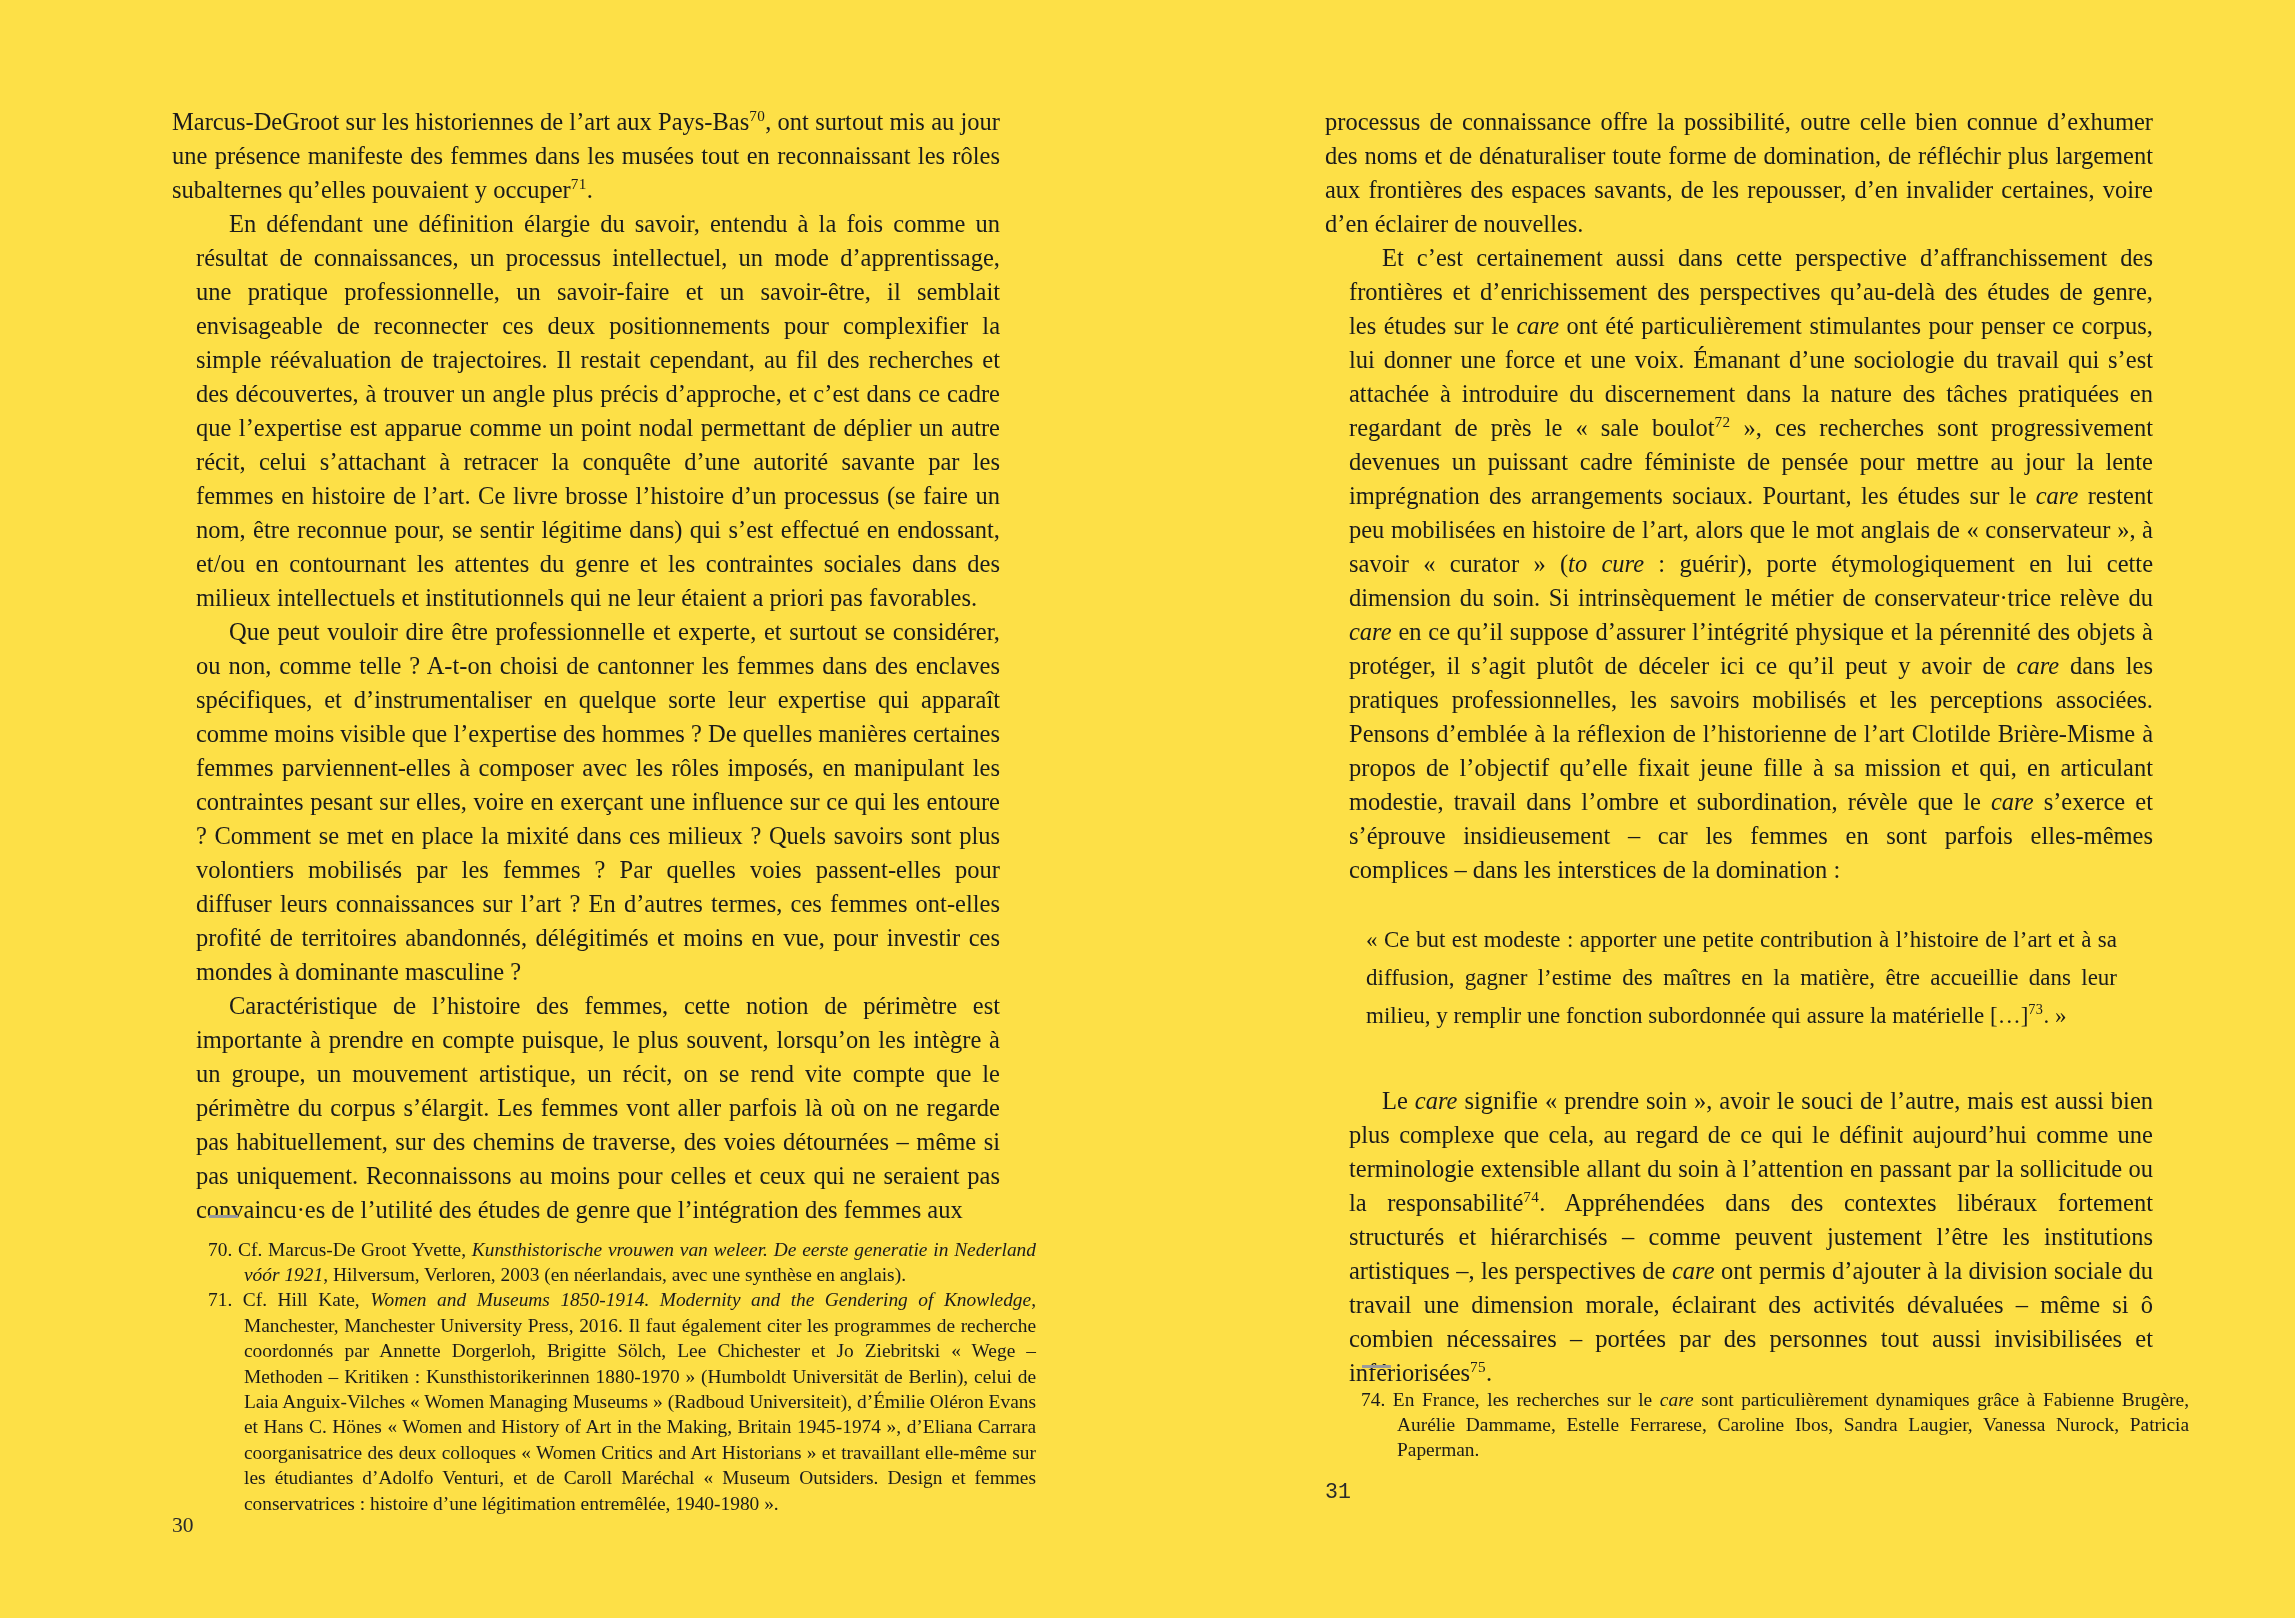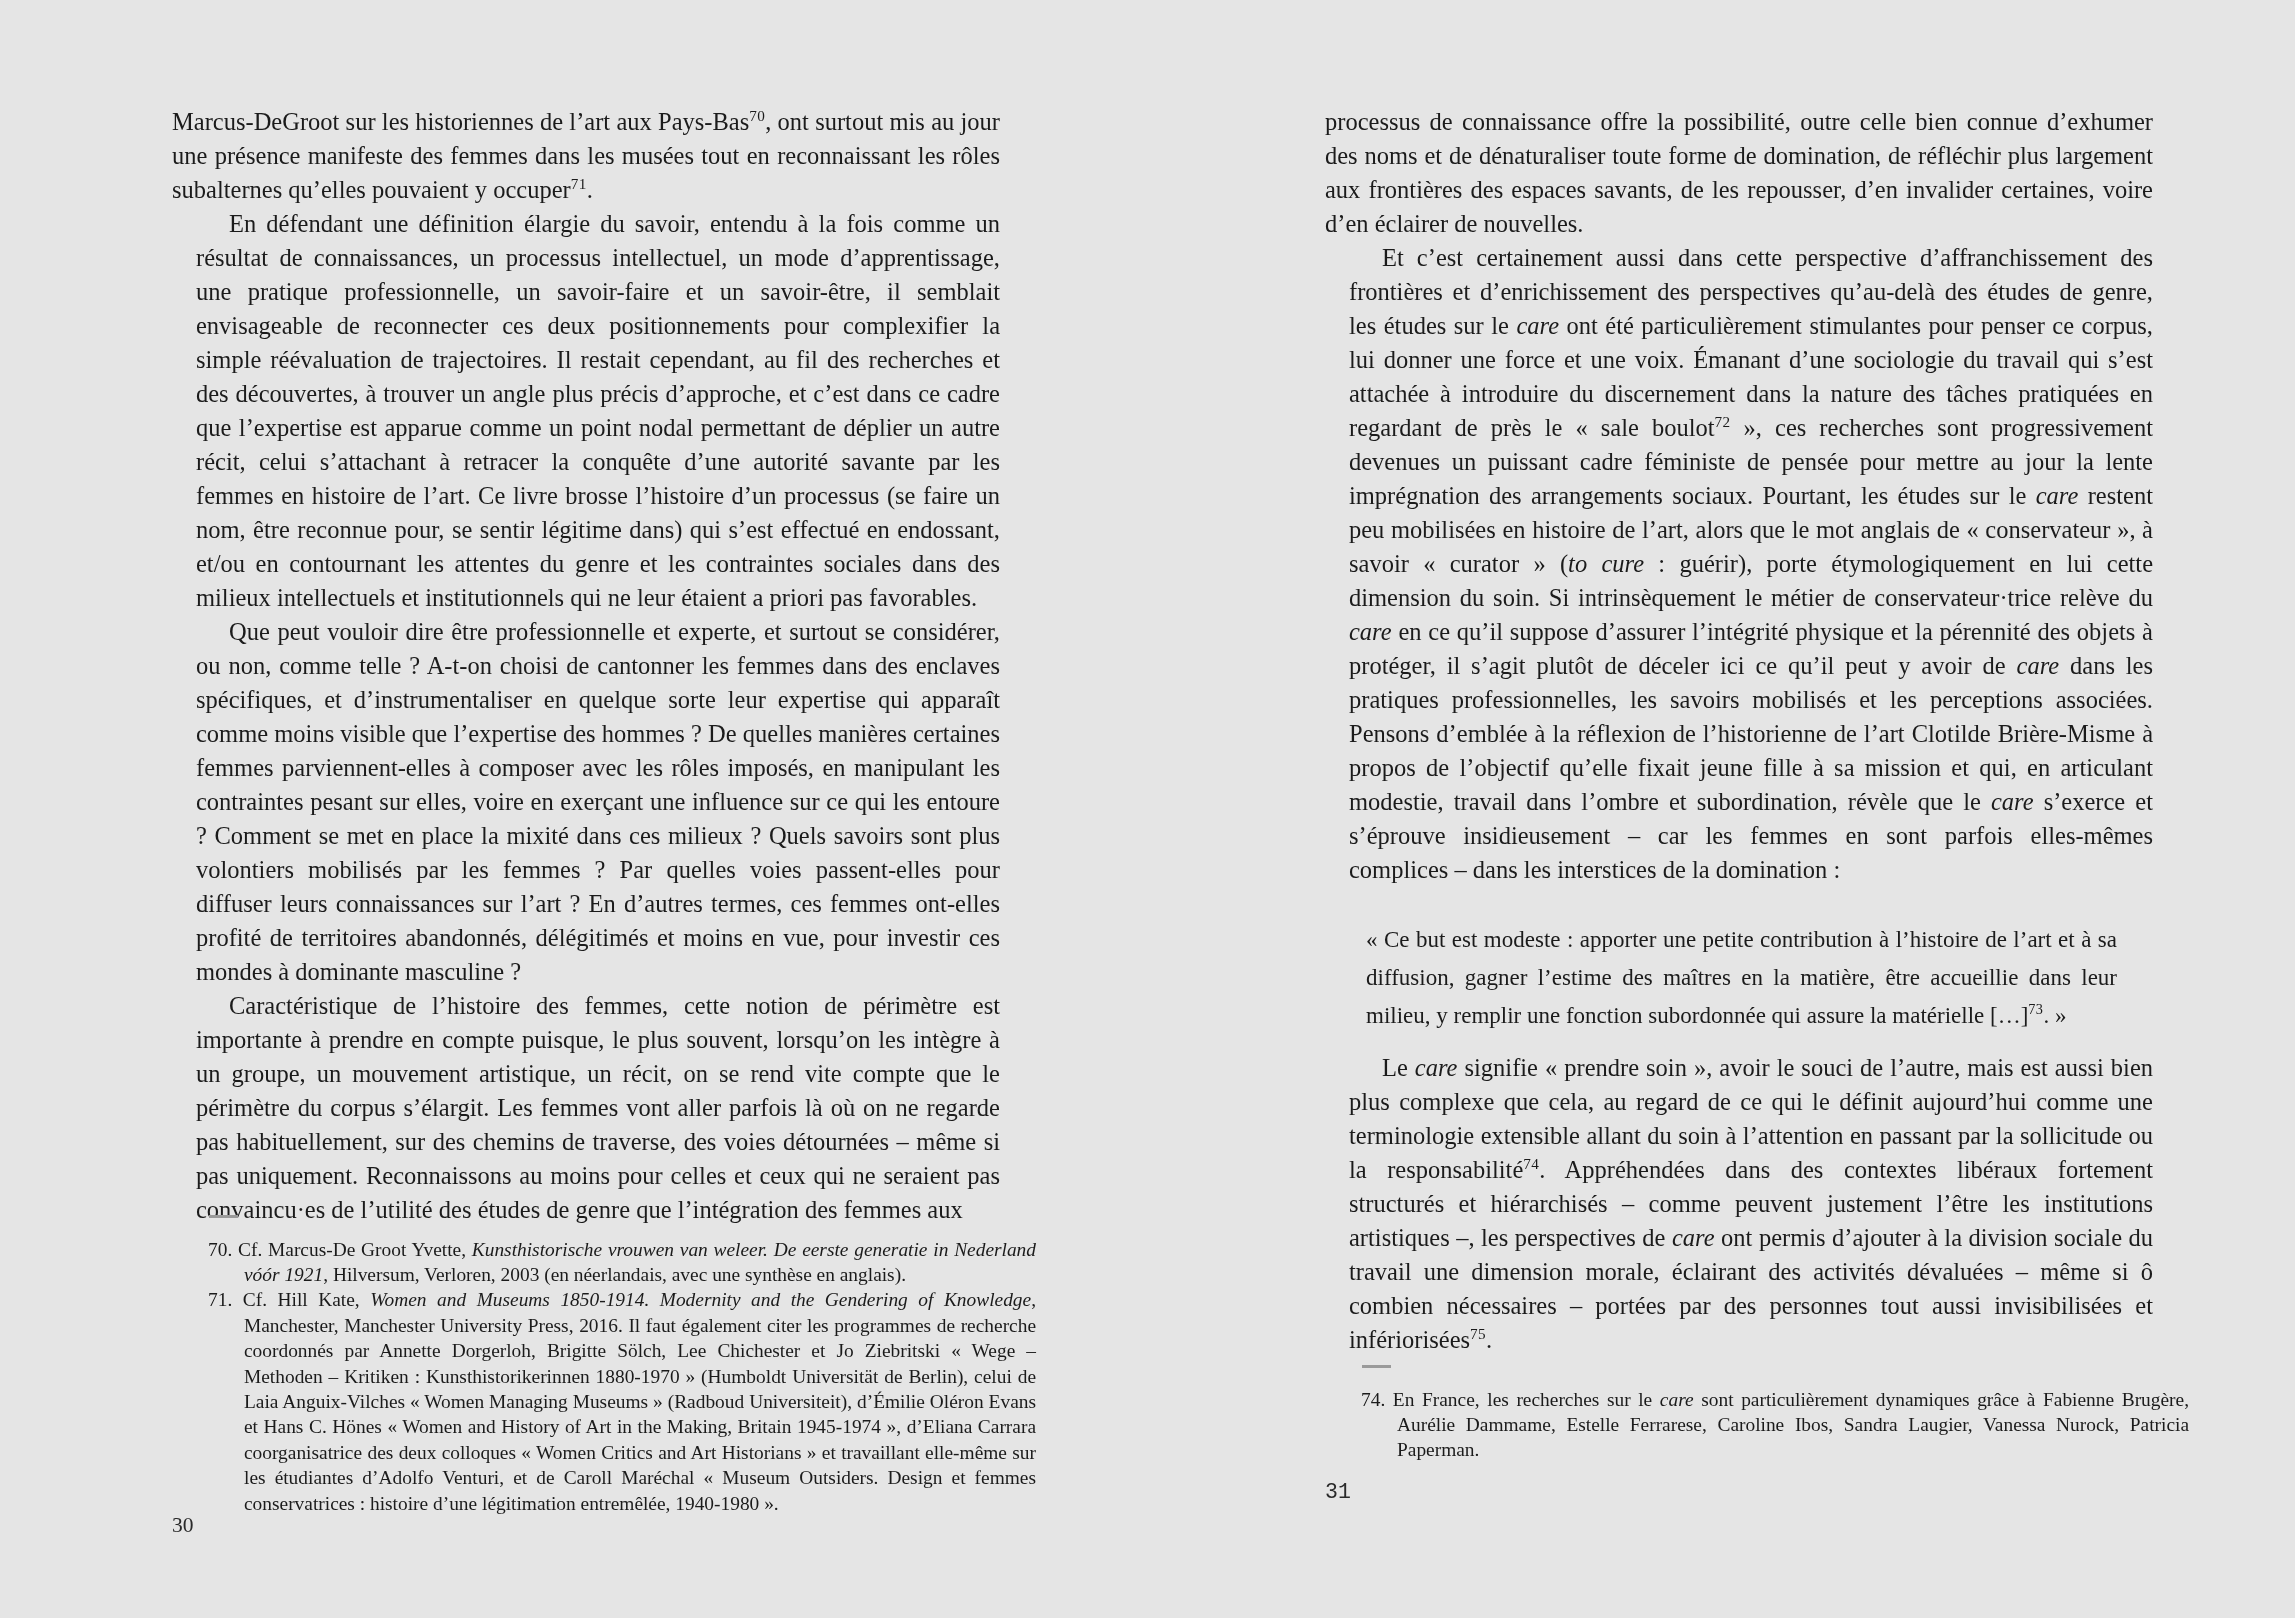--- a/index.html
+++ b/index.html
@@ -4,41 +4,41 @@
 <style>
   html, body {
     margin: 0;
     padding: 0;
     background: #ffffff;
   }
   #spread {
     position: relative;
     width: 2295px;
     height: 1618px;
-    background: #e5e5e5;
+    background: #fde047;
     font-family: "Liberation Serif", "DejaVu Serif", serif;
     color: #1b1b1b;
     overflow: hidden;
   }
   .page-body {
     position: absolute;
     top: 105px;
     width: 828px;
     font-size: 24.5px;
     line-height: 34px;
     text-align: justify;
   }
   #left-body  { left: 172px; }
   #right-body { left: 1325px; }
 
   .para { margin: 0; }
   .para.indent { text-indent: 33px; margin-left: 24px; }
 
   .quote {
-    margin: 34px 36px 16px 41px;
+    margin: 34px 36px 49px 41px;
     font-size: 23px;
     line-height: 38px;
     text-align: justify;
   }
 
   sup {
     font-size: 62%;
     line-height: 0;
     vertical-align: super;
     letter-spacing: 0.4px;

